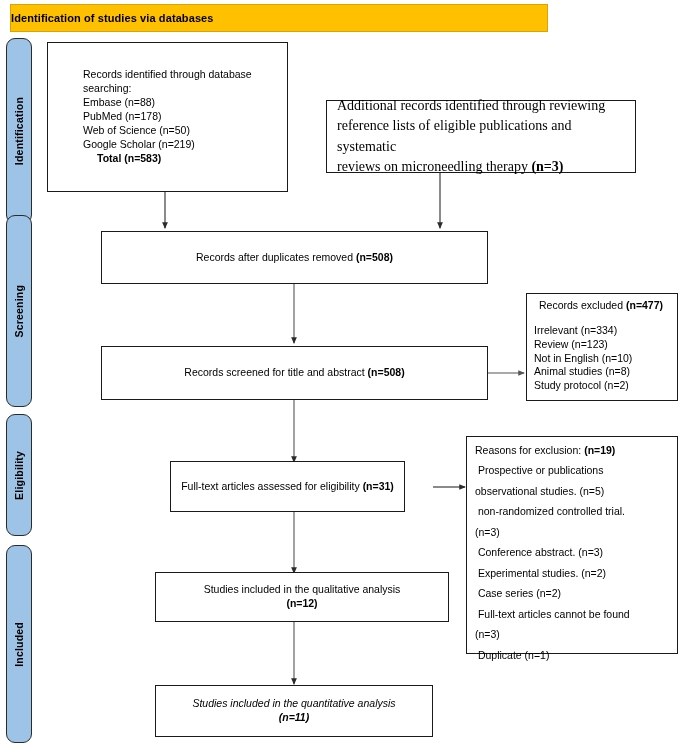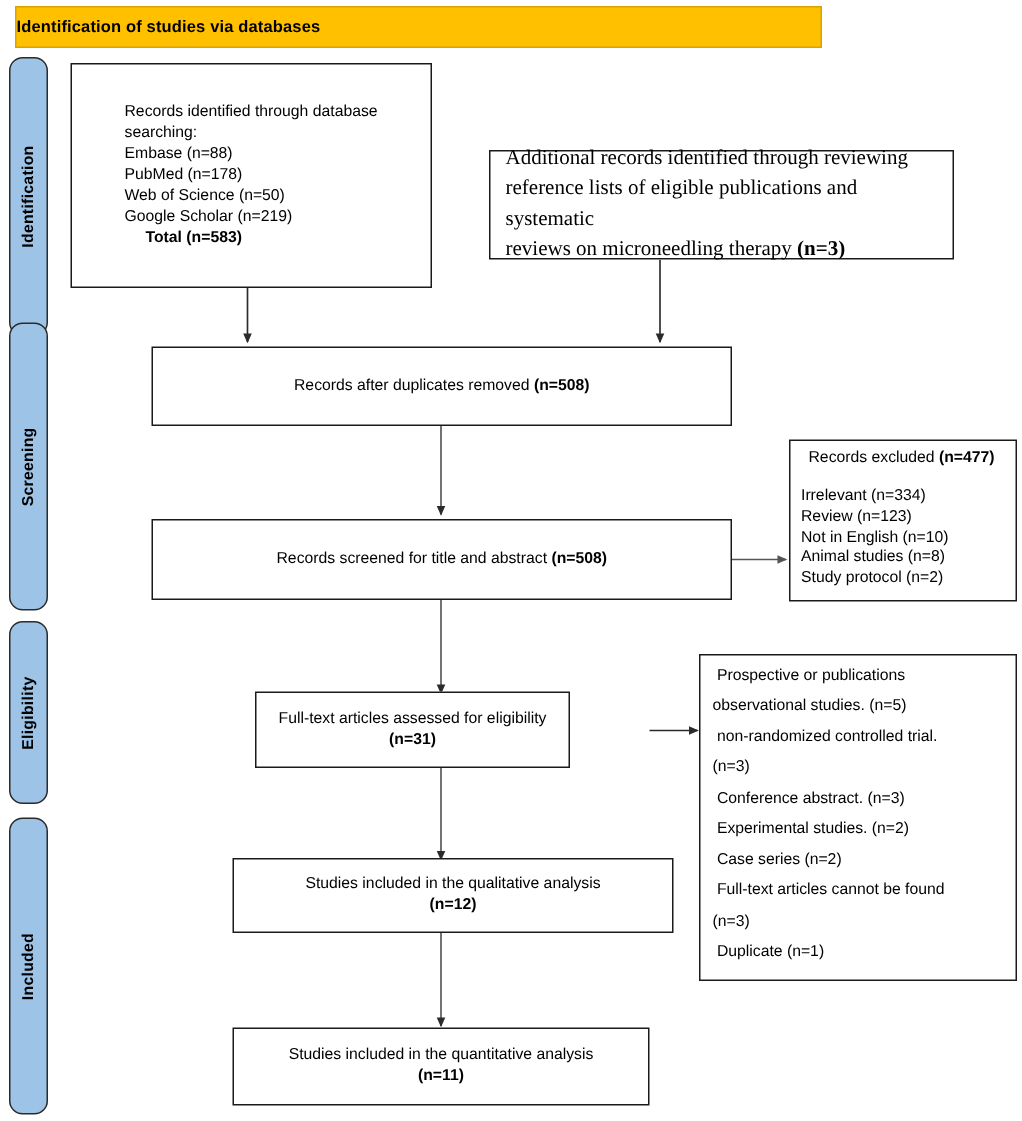--- a/index.html
+++ b/index.html
@@ -187,28 +187,29 @@
       <div class="box-line" style="padding-left:5px;"><span>Records excluded </span><span class="bold">(n=477)</span></div>
       <div style="height:11px;"></div>
       <div class="box-line">Irrelevant (n=334)</div>
       <div class="box-line">Review (n=123)</div>
       <div class="box-line">Not in English (n=10)</div>
       <div class="box-line">Animal studies (n=8)</div>
       <div class="box-line">Study protocol (n=2)</div>
     </div>
   </div>
 
-  <div class="box center" style="left:170px; top:461px; width:210px; height:51px;">
+  <div class="box center" style="left:170px; top:461px; width:235px; height:51px;">
     <div class="box-inner" style="padding:4px 8px;">
       <div class="box-line"><span>Full-text articles assessed for eligibility </span><span class="bold">(n=31)</span></div>
     </div>
   </div>
 
   <div class="box loose" style="left:466px; top:436px; width:212px; height:218px;">
     <div class="box-inner" style="padding:3px 4px 3px 8px; justify-content:flex-start;">
+      <div class="box-line"><span>Reasons for exclusion: </span><span class="bold">(n=19)</span></div>
       <div class="box-line"> Prospective or publications</div>
       <div class="box-line">observational studies. (n=5)</div>
       <div class="box-line"> non-randomized controlled trial.</div>
       <div class="box-line">(n=3)</div>
       <div class="box-line"> Conference abstract. (n=3)</div>
       <div class="box-line"> Experimental studies. (n=2)</div>
       <div class="box-line"> Case series (n=2)</div>
       <div class="box-line"> Full-text articles cannot be found</div>
       <div class="box-line">(n=3)</div>
       <div class="box-line"> Duplicate (n=1)</div>
@@ -216,19 +217,19 @@
   </div>
 
   <div class="box center" style="left:155px; top:572px; width:294px; height:50px;">
     <div class="box-inner" style="padding:4px 8px;">
       <div class="box-line">Studies included in the qualitative analysis</div>
       <div class="box-line bold">(n=12)</div>
     </div>
   </div>
 
   <div class="box center" style="left:155px; top:685px; width:278px; height:52px;">
-    <div class="box-inner" style="padding:4px 8px;">
+    <div class="box-inner" style="padding:4px 8px;font-style:italic;">
       <div class="box-line">Studies included in the quantitative analysis</div>
       <div class="box-line bold">(n=11)</div>
     </div>
   </div>
 
 </div>
 
 </body></html>

